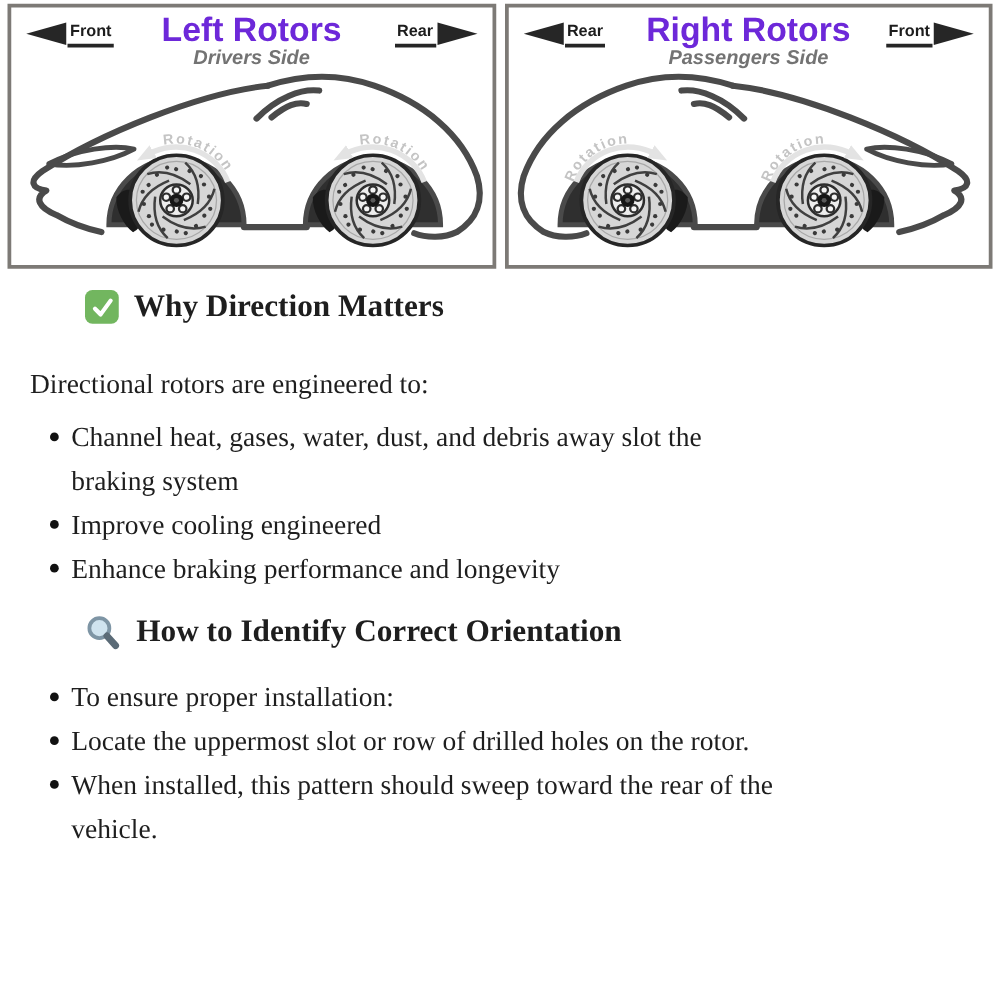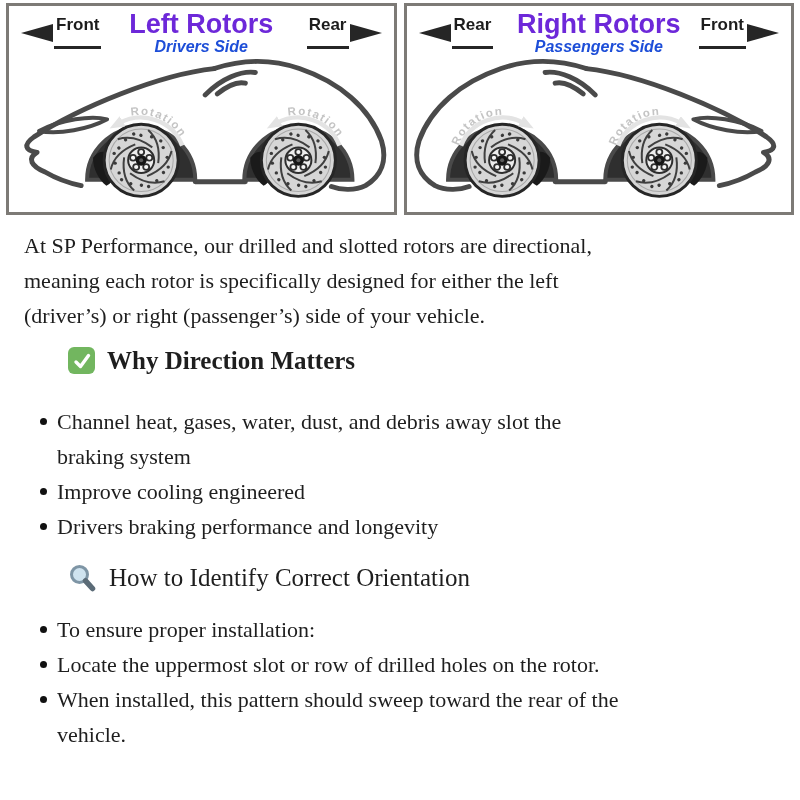--- a/index.html
+++ b/index.html
@@ -4,39 +4,39 @@
 <style>
   html,body{margin:0;padding:0;background:#ffffff;}
   body{width:800px;font-family:"Liberation Serif",serif;color:#1e1e1e;}
 
   
   .diagram{display:flex;gap:7px;padding:3px 6px 0;}
   .panel{flex:1;border:3px solid #7d7a76;height:206px;position:relative;background:#fff;overflow:hidden;}
   .panel-title{font-family:"Liberation Sans",sans-serif;font-weight:bold;font-size:27px;
     text-align:center;margin-top:4px;line-height:28px;color:#6d28d9;}
   .panel-subtitle{font-family:"Liberation Sans",sans-serif;font-weight:bold;font-style:italic;
-    font-size:16px;text-align:center;line-height:17px;color:#1d4ed8;}
+    font-size:16px;text-align:center;line-height:17px;color:#737373;}
   .dir{position:absolute;top:10px;display:flex;align-items:center;gap:1px;
     font-family:"Liberation Sans",sans-serif;}
   .dir.left{left:12px;} .dir.right{right:12px;}
-  .dir-text{font-weight:bold;font-size:17px;color:#1d1d1d;border-bottom:3px solid #262626;
-    padding:0 2px 12px;line-height:18px;}
+  .dir-text{font-weight:bold;font-size:13px;color:#1d1d1d;border-bottom:3px solid #262626;
+    padding:0 2px 1px;line-height:18px;}
   .tri{width:0;height:0;border-top:9px solid transparent;border-bottom:9px solid transparent;}
   .tri-left{border-right:32px solid #262626;}
   .tri-right{border-left:32px solid #262626;}
   svg.car{position:absolute;left:0;bottom:1px;width:100%;height:160px;display:block;}
   .rot{font-family:"Liberation Sans",sans-serif;font-size:11.5px;font-weight:bold;
     fill:#c4c4c4;letter-spacing:1.5px;}
 
   
   .content{padding:13px 30px 30px 24px;font-size:22px;line-height:35px;}
   .intro{margin:0 0 10px;white-space:pre-line;}
   .hrow{display:flex;align-items:center;gap:12px;font-size:25px;line-height:35px;padding-left:44px;}
   .h1{font-weight:bold;margin:0 0 26px;}
-  .h2{font-weight:normal;margin:0 0 17px;}
+  .h2{font-weight:bold;margin:0 0 17px;}
   .lead{margin:0 0 8px;}
   ul{list-style:none;margin:0 0 16px;padding:0;}
   li{position:relative;padding-left:33px;white-space:pre-line;}
   li::before{content:"";position:absolute;left:16px;top:14px;width:7px;height:7px;
     background:#111;border-radius:50%;}
   .emoji{flex:0 0 auto;display:inline-flex;}
   .check-box{width:27px;height:27px;border-radius:6px;background:#72b65f;
     display:flex;align-items:center;justify-content:center;}
 </style>
 </head>
@@ -180,41 +180,39 @@
         <g transform="translate(252,112)">
           <path d="M -41 -15 A 44 44 0 0 1 22 -38" fill="none" stroke="#e3e3e3" stroke-width="4.5" marker-end="url(#ah)"></path>
           <text class="rot"><textPath href="#tcw" startOffset="6">Rotation</textPath></text>
         </g>
       </svg>
     </div>
   </div>
 
   <div class="content">
 
-    <p class="intro">At SP Performance, our drilled and slotted rotors are directional,
-meaning each rotor is specifically designed for either the left
-(driver’s) or right (passenger’s) side of your vehicle.</p>
 
     <div class="hrow h1">
       <span class="emoji">
         <span class="check-box">
           <svg width="22" height="22" viewBox="0 0 22 22">
             <polyline points="5,12 9.5,16.5 17.5,5.5" fill="none" stroke="#ffffff" stroke-width="3.4" stroke-linecap="round" stroke-linejoin="round"></polyline>
           </svg>
         </span>
       </span>
       <span>Why Direction Matters</span>
     </div>
 
+    <p class="lead">Directional rotors are engineered to:</p>
 
     <ul>
       <li>Channel heat, gases, water, dust, and debris away slot the
 braking system</li>
       <li>Improve cooling engineered</li>
-      <li>Drivers braking performance and longevity</li>
+      <li>Enhance braking performance and longevity</li>
     </ul>
 
     <div class="hrow h2">
       <span class="emoji">
         <svg width="29" height="30" viewBox="0 0 29 30">
           <circle cx="11.5" cy="11.5" r="8" fill="#cfe3ef" stroke="#7e95a5" stroke-width="3"></circle>
           <line x1="17.6" y1="17.8" x2="24.5" y2="25.5" stroke="#5b6b77" stroke-width="5.5" stroke-linecap="round"></line>
         </svg>
       </span>
       <span>How to Identify Correct Orientation</span>

